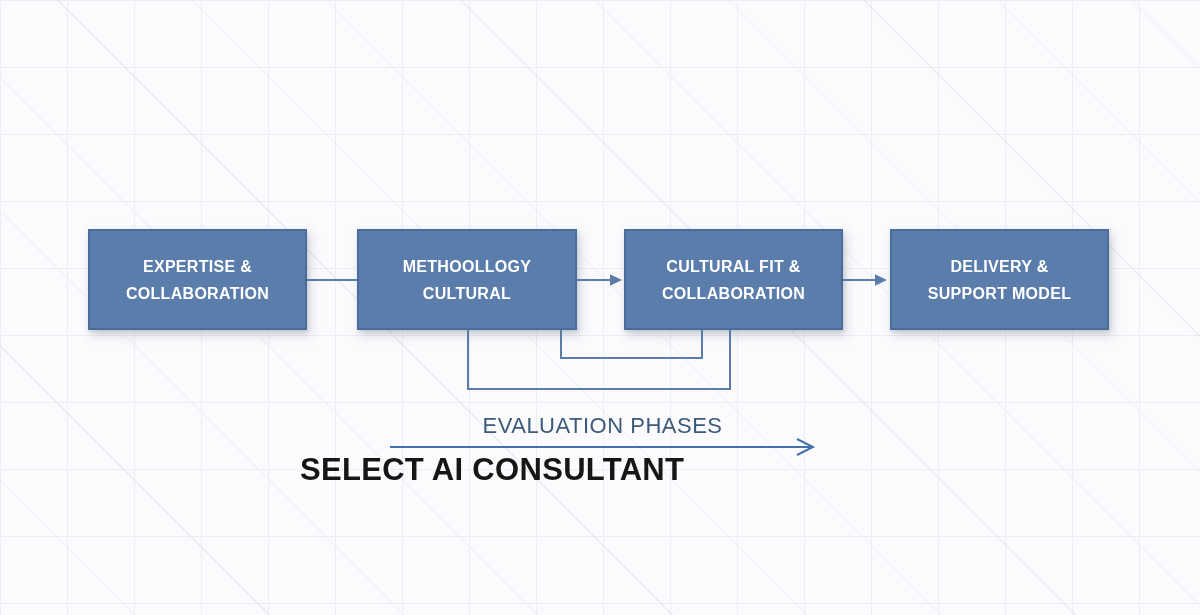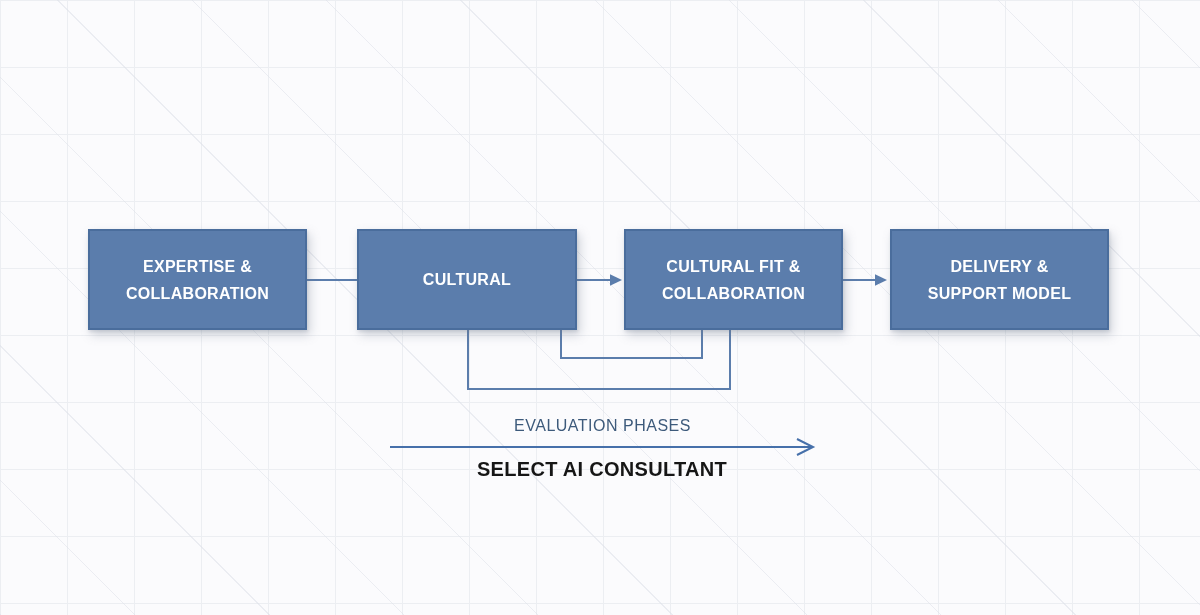--- a/index.html
+++ b/index.html
@@ -38,26 +38,26 @@
     font-size:16px;font-weight:700;letter-spacing:0.3px;line-height:27px;
     text-align:center;
   }
   .box-1{left:88px;width:219px;}
   .box-2{left:357px;width:220px;}
   .box-3{left:624px;width:219px;}
   .box-4{left:890px;width:219px;}
   .phase-label{
     position:absolute;left:390px;width:425px;top:413px;
     text-align:center;color:var(--phase-text);
-    font-size:16px;font-weight:400;line-height:25px;letter-spacing:0.5px;
+    font-size:22px;font-weight:400;line-height:25px;letter-spacing:0.5px;
   }
   .main-title{
     position:absolute;left:300px;width:604px;top:456px;
-    text-align:center;color:var(--title-text);
-    font-size:20px;font-weight:700;line-height:27px;letter-spacing:0.3px;
+    text-align:left;color:var(--title-text);
+    font-size:31px;font-weight:700;line-height:27px;letter-spacing:0.3px;
   }
 </style>
 </head>
 <body>
 
 <div class="canvas">
 
   <svg class="connector-layer" width="1200" height="615" viewBox="0 0 1200 615" xmlns="http://www.w3.org/2000/svg">
 
     <line x1="307" y1="280" x2="357" y2="280"></line>
@@ -75,20 +75,21 @@
     <line class="long-arrow" x1="390" y1="447" x2="811" y2="447"></line>
     <polyline class="long-arrow-head" points="797,439 813,447 797,455"></polyline>
   </svg>
 
   <div class="flow-box box-1">
     <span>EXPERTISE &amp;</span>
     <span>COLLABORATION</span>
   </div>
 
   <div class="flow-box box-2">
+    <span>METHOOLLOGY</span>
     <span>CULTURAL</span>
   </div>
 
   <div class="flow-box box-3">
     <span>CULTURAL FIT &amp;</span>
     <span>COLLABORATION</span>
   </div>
 
   <div class="flow-box box-4">
     <span>DELIVERY &amp;</span>

